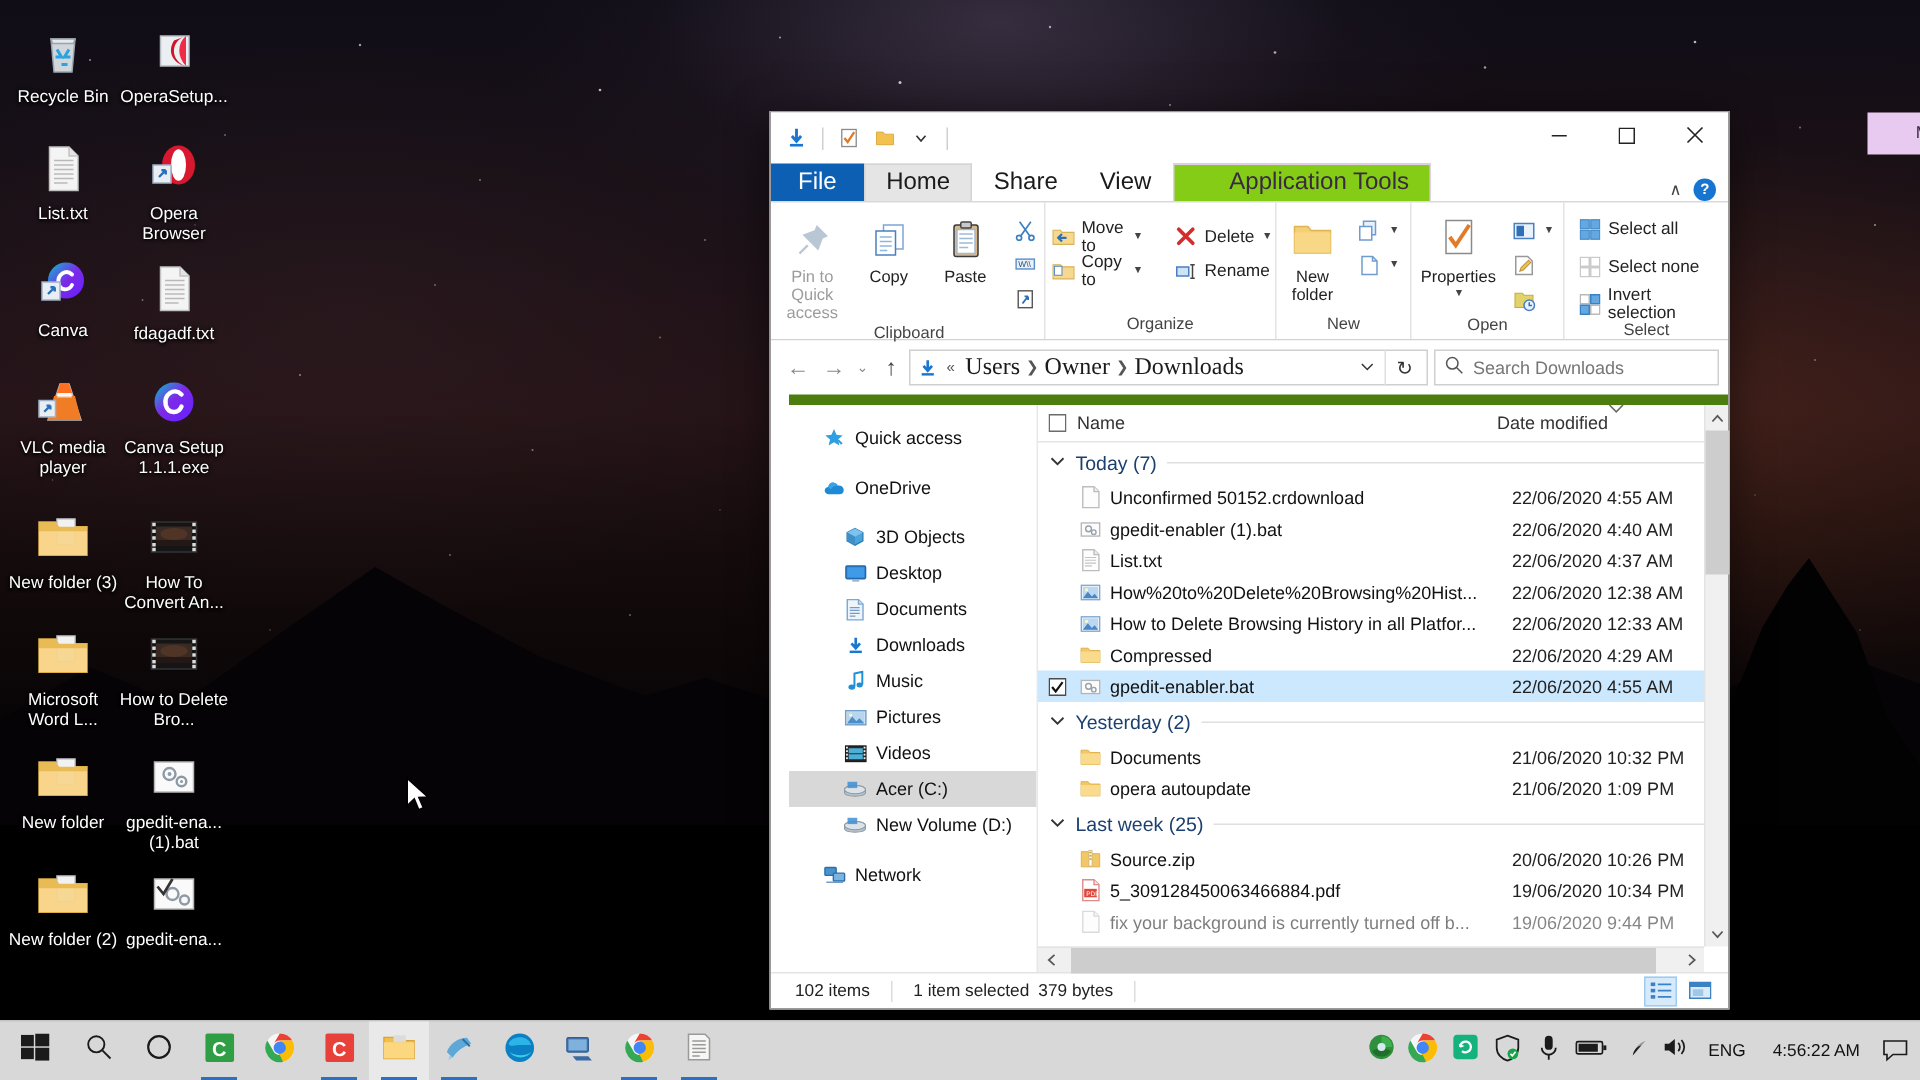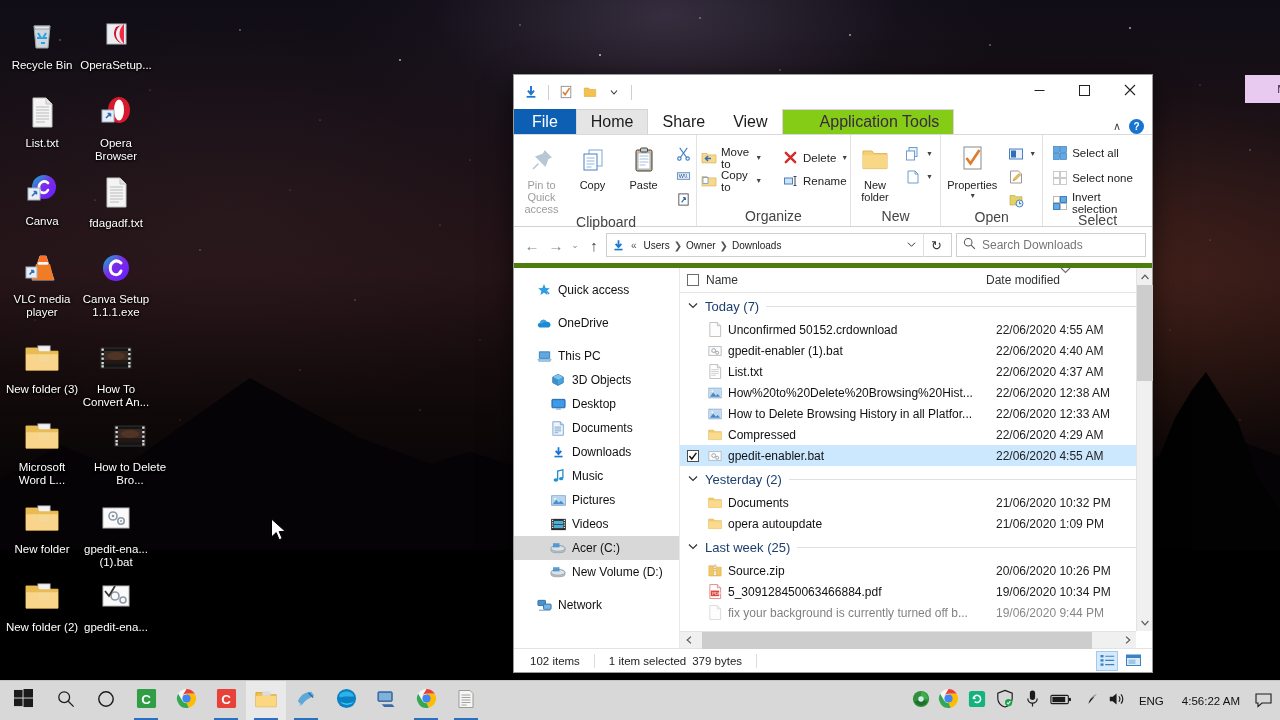--- a/index.html
+++ b/index.html
@@ -87,21 +87,21 @@
   }
 
   
   .ribbon {
     height: 93px; background:#fff; border-top:1px solid #d9d9d9;
     border-bottom:1px solid #d2d2d2; display:flex; flex:none; padding-left:2px;
   }
   .rgroup { display:flex; flex-direction:column; position:relative; }
   .rgroup .body { flex:1; display:flex; align-items:flex-start; padding-top:6px; }
   .rgroup .gname {
-    height:17px; font-size:14px; color:#444; text-align:center; line-height:15px;
+    height:17px; font-size:11px; color:#444; text-align:center; line-height:15px;
   }
   .rgroup + .rgroup { border-left:1px solid #e3e3e3; }
   .big-btn {
     width:54px; display:flex; flex-direction:column; align-items:center;
     padding-top:2px; cursor:default; text-align:center;
   }
   .big-btn .ic { height:34px; display:flex; align-items:center; justify-content:center; }
   .big-btn .tx { font-size:11px; line-height:12px; color:#222; margin-top:2px; }
   .big-btn.dis .tx { color:#9c9c9c; }
   .small-col { display:flex; flex-direction:column; justify-content:center; gap:2px; padding-top:2px;}
@@ -114,32 +114,32 @@
     height: 36px; display:flex; align-items:center; gap:0;
     padding: 0 6px; flex:none; background:#fff;
   }
   .navbtn { width:24px; height:24px; display:flex; align-items:center; justify-content:center; color:#888; font-size:15px; }
   .navbtn.en { color:#444; }
   .crumbbox {
     flex:1; height:24px; border:1px solid #cfcfcf; display:flex; align-items:center;
     padding:0 2px 0 5px; background:#fff; margin-right:4px; min-width:0;
   }
   .crumbbox .dl-ic { margin-right:3px; display:flex; }
-  .crumb { font-size:10px; color:#1b1b1b; padding:0 4px; white-space:nowrap; }
+  .crumb { font-size:16px; color:#1b1b1b; padding:0 4px; white-space:nowrap;font-family:Liberation Serif, serif; }
   .crumb-sep { font-size:10px; color:#555; }
   .crumb-dd { margin-left:auto; padding:0 7px; font-size:9px; color:#333; }
   .crumb-refresh { width:26px; height:24px; border-left:1px solid #e0e0e0; display:flex; align-items:center; justify-content:center; font-size:13px; color:#333;}
   .searchbox {
     width: 190px; height:24px; border:1px solid #cfcfcf; display:flex; align-items:center;
     gap:6px; padding:0 6px; background:#fff;
   }
   .searchbox .ph { font-size:12px; color:#767676; }
 
   
-  .main { flex:1; display:flex; min-height:0; border-top:5px solid #4d7c0f; }
+  .main { flex:1; display:flex; min-height:0; border-top:7px solid #4d7c0f;margin-left:12px; }
 
   
   .navpane {
     width: 166px; background:#fff; border-right:1px solid #e8e8e8;
     padding-top:10px; overflow:hidden; flex:none;
   }
   .nav-item {
     height:24px; display:flex; align-items:center; gap:6px; padding-left:22px;
     font-size:12px; color:#111; cursor:default; white-space:nowrap;
   }
@@ -449,21 +449,21 @@
               <rect x="30.2" y="8.5" width="2.3" height="2.3"></rect>
               <rect x="30.2" y="13" width="2.3" height="2.3"></rect>
               <rect x="30.2" y="17.5" width="2.3" height="2.3"></rect>
               <rect x="30.2" y="22" width="2.3" height="2.3"></rect>
               <rect x="30.2" y="25.2" width="2.3" height="2.3"></rect>
             </g>
           </svg>
         </span>
         <span class="lbl">How To Convert An...</span>
       </div>
-      <div class="desk-icon" style="position: absolute; left: 14px; top: 408px;">
+      <div class="desk-icon" style="position: absolute; left: 0px; top: 408px;">
         <span class="glyph">
           <svg width="36" height="36" viewBox="0 0 36 36">
             <rect x="3" y="8" width="30" height="20" fill="#151515" stroke="#333"></rect>
             <rect x="6" y="11" width="24" height="13" fill="#3a2a24"></rect>
             <path d="M6 20 h24 v4 H6 Z" fill="#241816"></path>
             <ellipse cx="18" cy="16" rx="9" ry="4" fill="#5a3a28" opacity="0.7"></ellipse>
             <g fill="#ddd">
               <rect x="3.5" y="8.5" width="2.3" height="2.3"></rect>
               <rect x="3.5" y="13" width="2.3" height="2.3"></rect>
               <rect x="3.5" y="17.5" width="2.3" height="2.3"></rect>
@@ -875,29 +875,20 @@
         <div class="nav-item">
           <span class="ic">
             <svg width="15" height="13" viewBox="0 0 16 13">
               <path d="M4.4 10.8 C1.9 10.8 0.6 9.3 0.9 7.7 C1.1 6.4 2.3 5.6 3.4 5.6 C3.6 3.6 5.4 2.2 7.4 2.5 C8.7 2.7 9.7 3.6 10.2 4.7 C12.2 4.2 14.3 5.6 14.4 7.7 C14.5 9.5 13.1 10.8 11.3 10.8 Z" fill="#1e8ad6"></path>
               <path d="M3.4 5.6 C3.6 3.6 5.4 2.2 7.4 2.5 C8.7 2.7 9.7 3.6 10.2 4.7 C8.2 4.4 6 5.3 5.2 7.3 Z" fill="#3aa3e8"></path>
             </svg>
           </span>
           <span>OneDrive</span>
         </div>
         <div class="nav-gap"></div>
-        <div class="nav-item">
-          <span class="ic">
-            <svg width="15" height="13" viewBox="0 0 16 13">
-              <path d="M2.5 1.5 h11 v7 h-11 Z" fill="#5fa8e0" stroke="#3a7fc0"></path>
-              <path d="M0.8 9.5 h14.4 l-1.2 2.2 H2 Z" fill="#9cc9ea" stroke="#6fa4cf" stroke-width="0.6"></path>
-            </svg>
-          </span>
-          <span>This PC</span>
-        </div>
         <div class="nav-item child">
           <span class="ic">
             <svg width="14" height="14" viewBox="0 0 16 16">
               <path d="M8 1.5 L14 4.6 V11 L8 14.2 L2 11 V4.6 Z" fill="#4aa3dd" stroke="#2d7db4"></path>
               <path d="M8 1.5 L14 4.6 L8 7.8 L2 4.6 Z" fill="#7cc3ef"></path>
               <path d="M8 7.8 V14.2 L2 11 V4.6 Z" fill="#3f8fc6"></path>
             </svg>
           </span>
           <span>3D Objects</span>
         </div>

